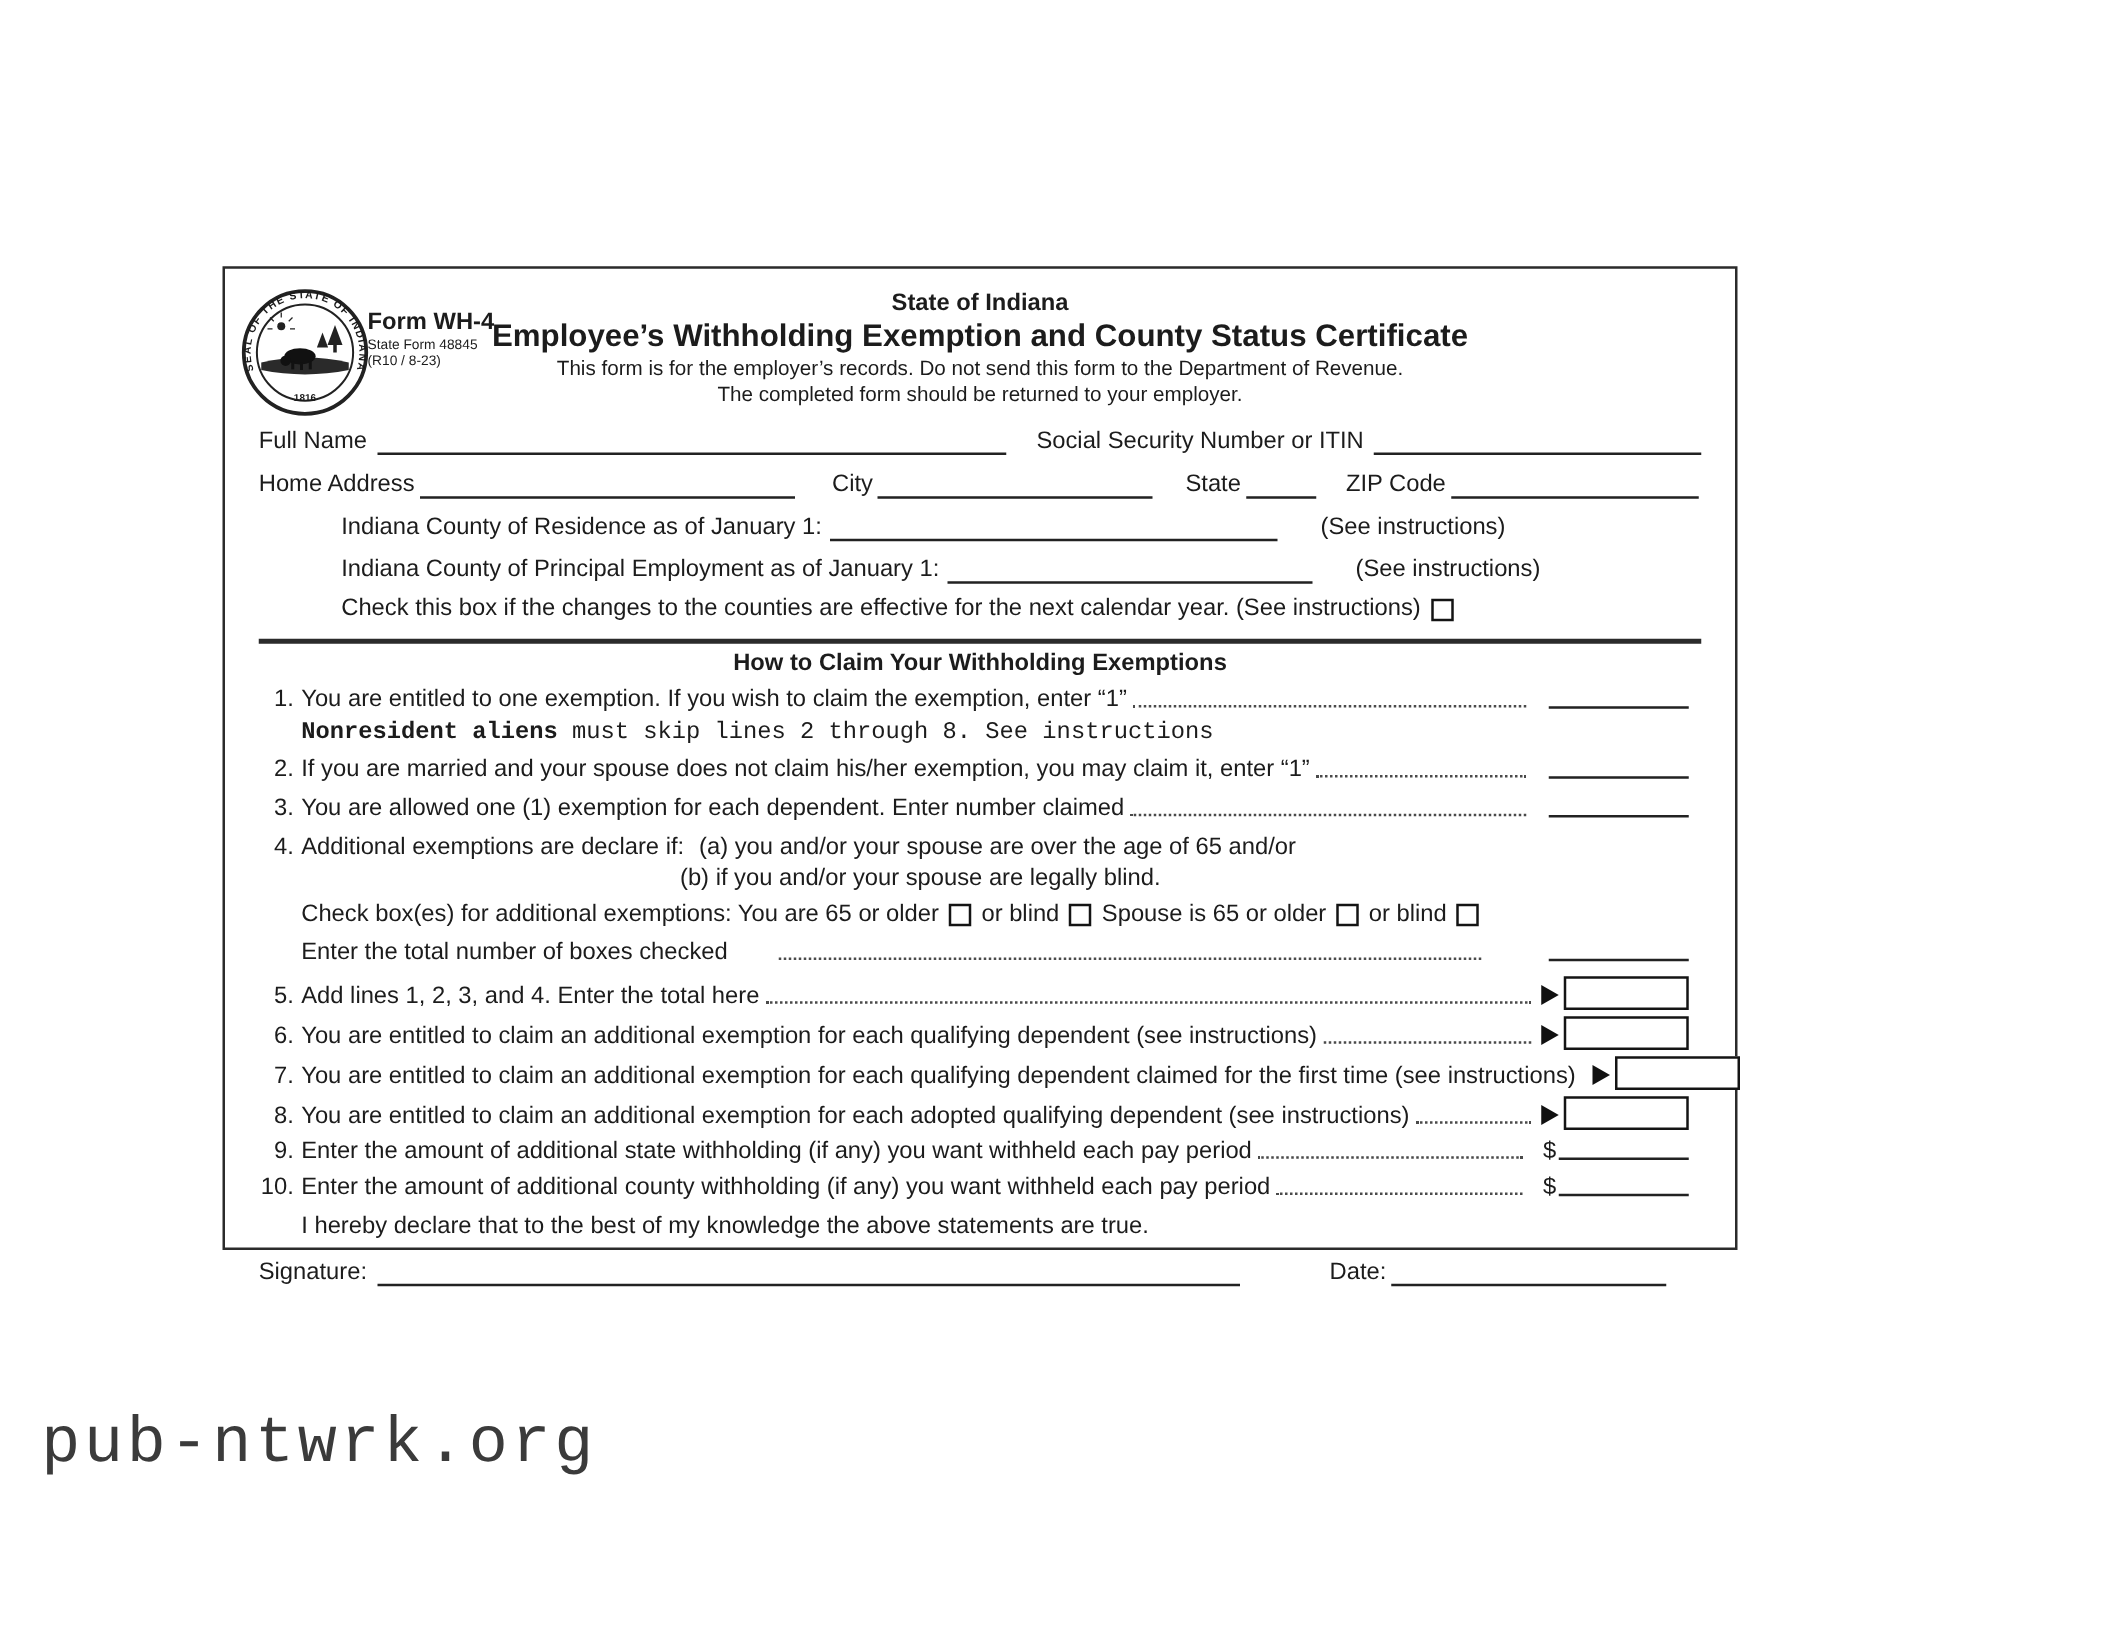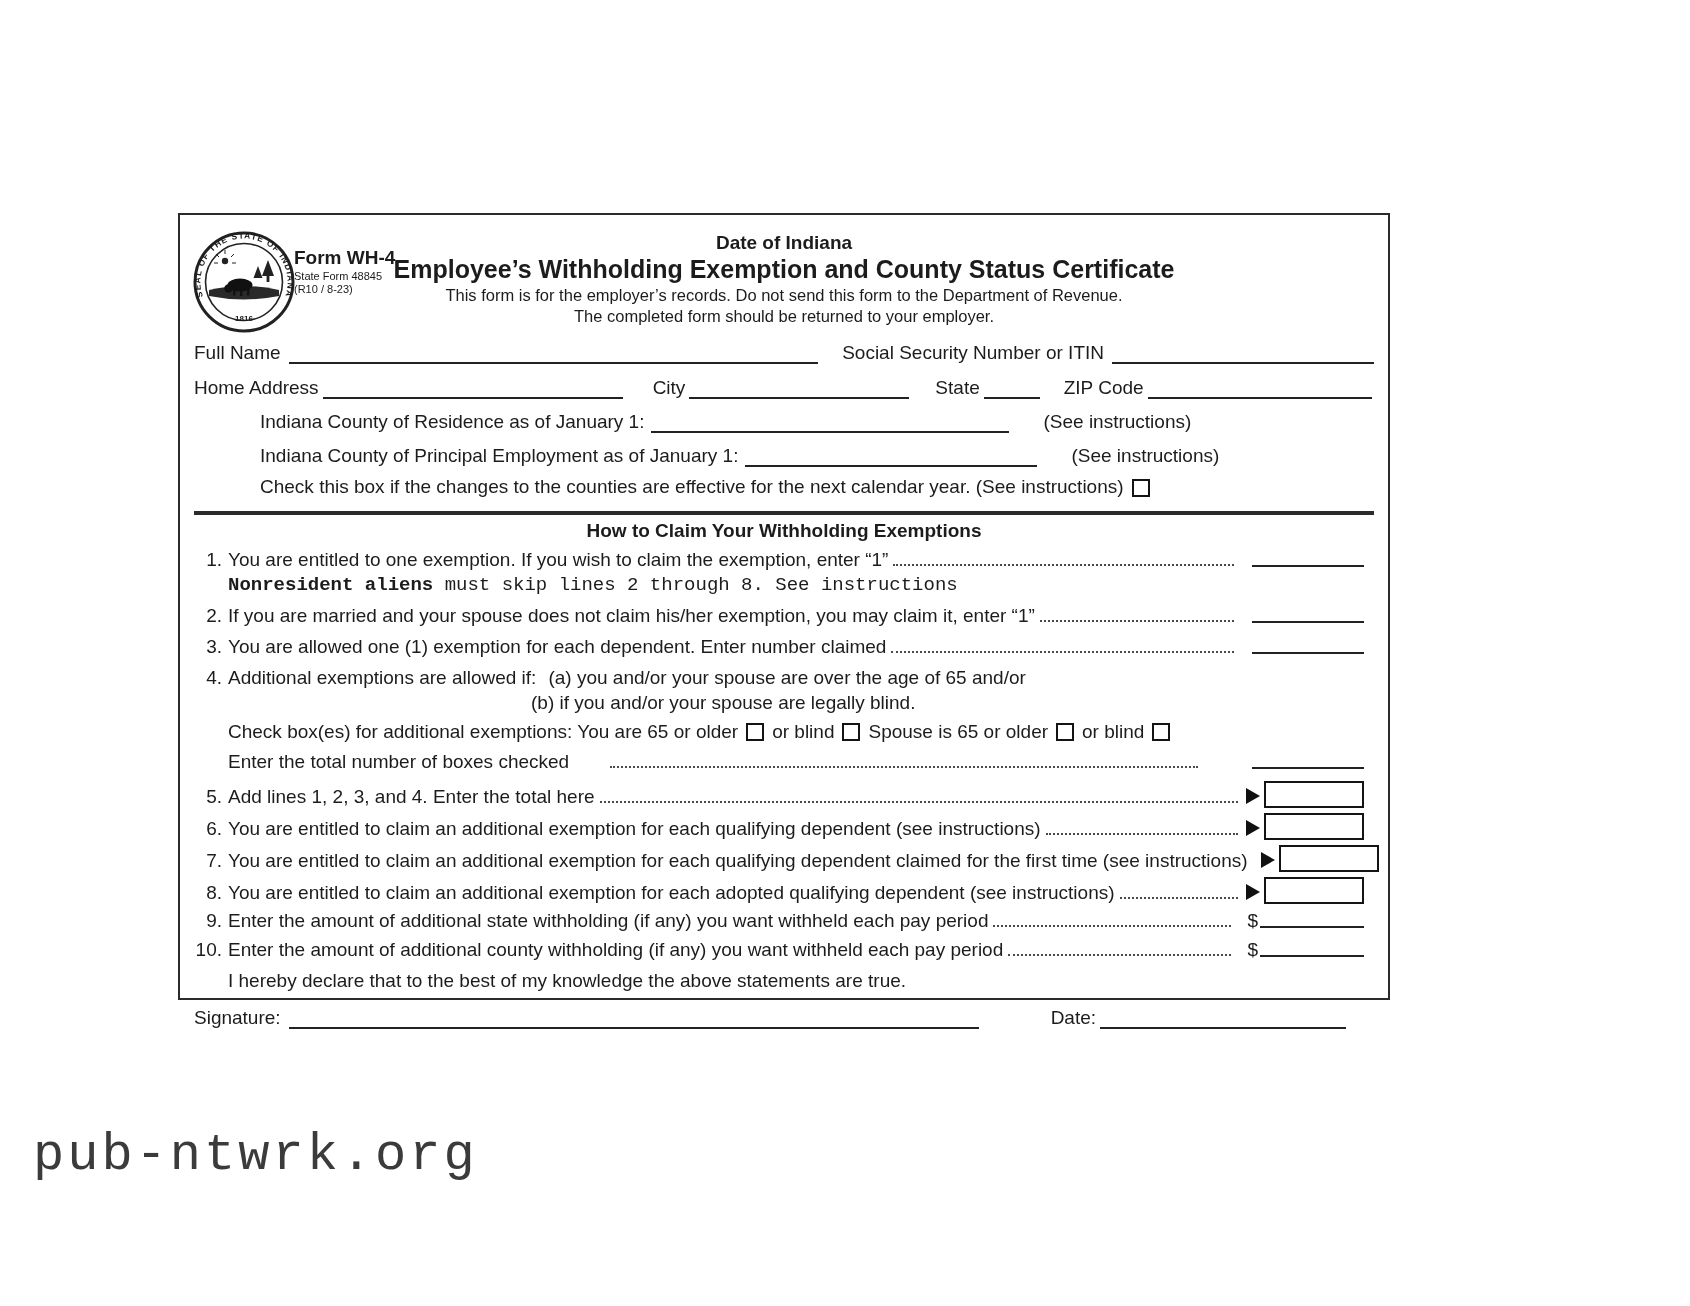--- a/index.html
+++ b/index.html
@@ -9,21 +9,21 @@
         border:2px solid #2b2b2b;box-sizing:border-box;background:#fff;}
   .form-header{position:relative;height:114px;padding:14px 22px 0;box-sizing:border-box;}
   .seal{position:absolute;left:12px;top:15px;width:104px;height:104px;}
   .form-id{position:absolute;left:114px;top:32px;line-height:1.2;}
   .form-id .fid1{font-size:19px;font-weight:bold;}
   .form-id .fid2,.form-id .fid3{font-size:11px;}
   .hdr-center{text-align:center;line-height:1.15;}
   .hdr-state{font-size:19px;font-weight:bold;margin-top:3px;}
   .hdr-title{font-size:25px;font-weight:bold;margin-top:1px;}
   .hdr-note{font-size:16.5px;font-weight:normal;margin-top:2px;}
-  .content{padding:0 14px;font-size:19px;}
+  .content{padding:0 27px;font-size:19px;}
   .row{display:flex;align-items:flex-end;}
   .u{border-bottom:2px solid #222;height:14px;box-sizing:border-box;}
   .leader{flex:1 1 auto;border-bottom:2.6px dotted #4a4a4a;margin:0 2px 5px 5px;height:10px;}
   .blank{width:112px;flex:0 0 auto;border-bottom:2px solid #222;margin:0 10px 4px 16px;height:14px;}
   .ansbox{width:100px;height:27px;flex:0 0 auto;border:2.5px solid #141414;margin:0 10px 0 4px;
           box-sizing:border-box;background:#fff;}
   .arrow{width:0;height:0;border-top:8px solid transparent;border-bottom:8px solid transparent;
          border-left:14px solid #111;margin:0 0 4px 6px;flex:0 0 auto;}
   .num{flex:0 0 28px;text-align:right;padding-right:6px;}
   .cb{width:18px;height:18px;flex:0 0 auto;border:2px solid #141414;box-sizing:border-box;
@@ -84,21 +84,21 @@
         <text x="52" y="91" font-size="8" font-weight="bold" fill="#1a1a1a" text-anchor="middle" font-family="Liberation Sans, sans-serif">1816</text>
       </svg>
 
       <div class="form-id">
         <div class="fid1">Form WH-4</div>
         <div class="fid2">State Form 48845</div>
         <div class="fid3">(R10 / 8-23)</div>
       </div>
 
       <div class="hdr-center">
-        <div class="hdr-state">Date of Indiana</div>
+        <div class="hdr-state">State of Indiana</div>
         <div class="hdr-title">Employee’s Withholding Exemption and County Status Certificate</div>
         <div class="hdr-note">This form is for the employer’s records. Do not send this form to the Department of Revenue.</div>
         <div class="hdr-note">The completed form should be returned to your employer.</div>
       </div>
     </div>
 
     <div class="content">
 
       <div class="row idrow">
         <span class="lbl">Full Name</span>
@@ -160,21 +160,21 @@
 
       <div class="row itemrow">
         <span class="num">3.</span>
         <span class="nowrap">You are allowed one (1) exemption for each dependent. Enter number claimed</span>
         <span class="leader"></span>
         <span class="blank"></span>
       </div>
 
       <div class="row itemrow">
         <span class="num">4.</span>
-        <span class="nowrap">Additional exemptions are allowed if:</span>
+        <span class="nowrap">Additional exemptions are declare if:</span>
         <span class="nowrap" style="margin-left:12px;">(a) you and/or your spouse are over the age of 65 and/or</span>
       </div>
       <div class="sub-b">(b) if you and/or your spouse are legally blind.</div>
 
       <div class="checkline">
         <span class="nowrap">Check box(es) for additional exemptions: You are 65 or older</span>
         <span class="cb"></span>
         <span class="nowrap">or blind</span>
         <span class="cb"></span>
         <span class="nowrap">Spouse is 65 or older</span>

